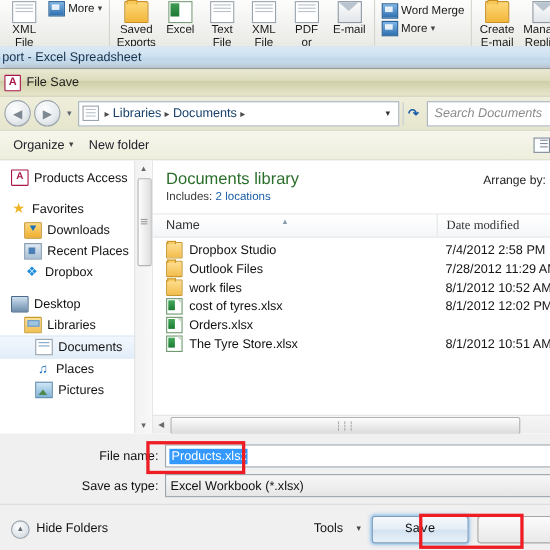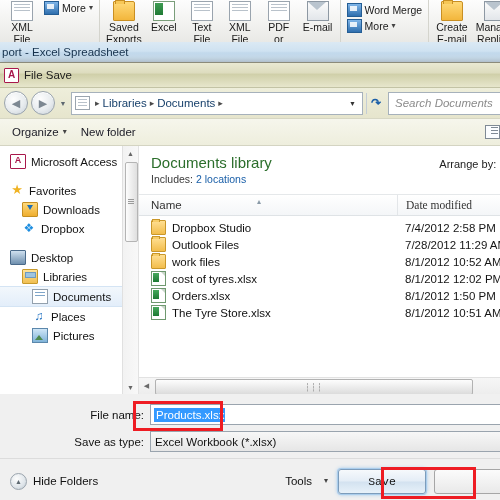--- a/index.html
+++ b/index.html
@@ -369,31 +369,35 @@
           <span class="viewico"></span>
         </div>
       </div>
 
       <div class="panes">
 
         <div class="navpane">
 
           <div class="npitem">
             <span class="ni acc-a" style="font-size:9px;line-height:11px;">A</span>
-            <span>Microsoft Access</span>
+            <span>Products Access</span>
           </div>
           <div class="npgap"></div>
 
           <div class="npitem">
             <span class="ni ni-star">★</span>
             <span>Favorites</span>
           </div>
           <div class="npitem indent">
             <span class="ni ni-dl"></span>
             <span>Downloads</span>
+          </div>
+          <div class="npitem indent">
+            <span class="ni ni-recent"></span>
+            <span>Recent Places</span>
           </div>
           <div class="npitem indent">
             <span class="ni ni-drop">❖</span>
             <span>Dropbox</span>
           </div>
           <div class="npgap"></div>
 
           <div class="npitem">
             <span class="ni ni-desk"></span>
             <span>Desktop</span>
@@ -474,21 +478,20 @@
                 <span class="fi fi-xl"></span>
                 <span>cost of tyres.xlsx</span>
               </div>
               <div class="fdate">8/1/2012 12:02 PM</div>
             </div>
             <div class="frow">
               <div class="fname">
                 <span class="fi fi-xl"></span>
                 <span>Orders.xlsx</span>
               </div>
-              <div class="fdate">8/1/2012 1:50 PM</div>
             </div>
             <div class="frow">
               <div class="fname">
                 <span class="fi fi-xl"></span>
                 <span>The Tyre Store.xlsx</span>
               </div>
               <div class="fdate">8/1/2012 10:51 AM</div>
             </div>
           </div>
 

